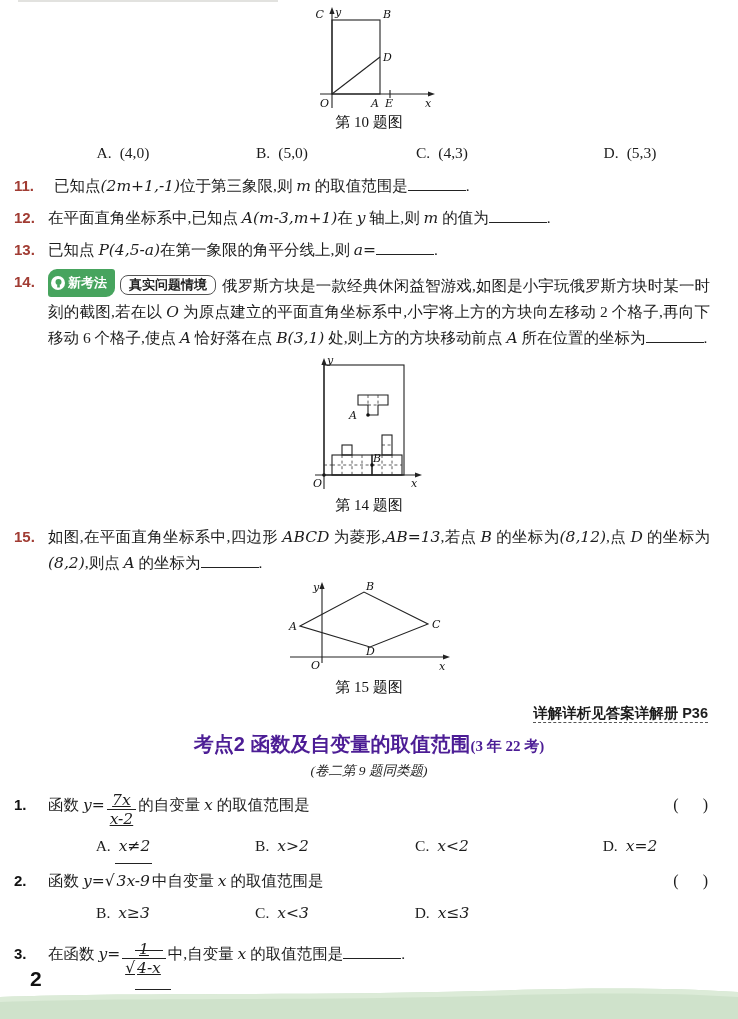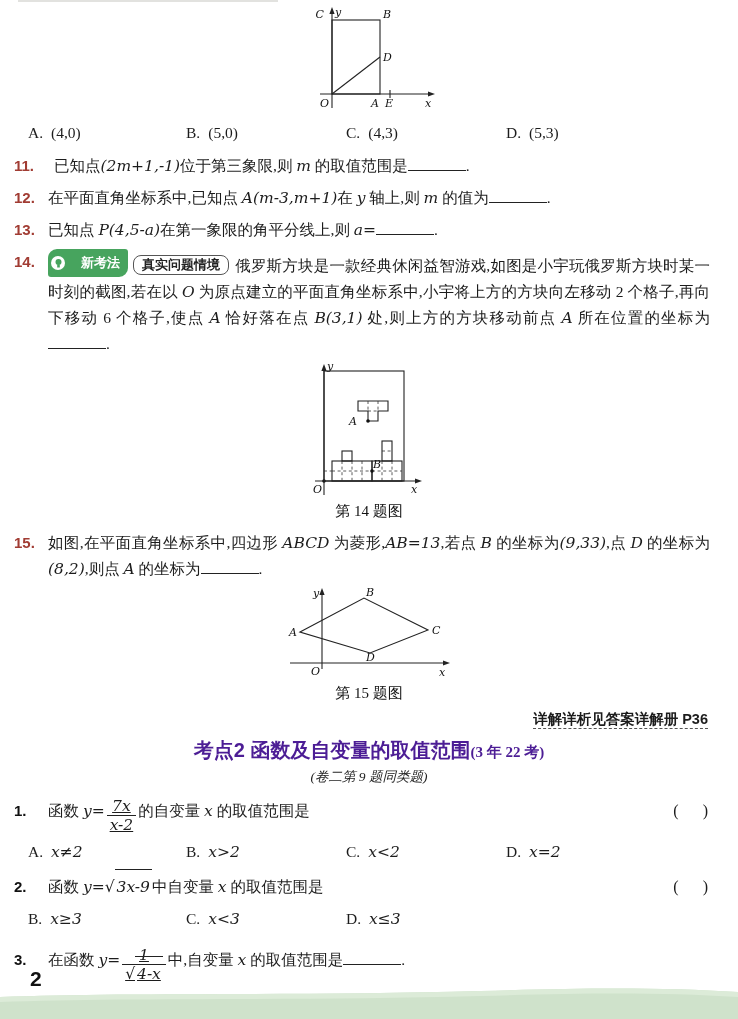--- a/index.html
+++ b/index.html
@@ -17,24 +17,24 @@
   
   .qrow{display:flex;align-items:flex-start;padding:0 28px 0 14px;margin-top:6px;line-height:26px;}
   .qnum{flex:none;width:34px;font-weight:bold;font-family:"Liberation Sans","DejaVu Sans",sans-serif;font-size:15px;}
   .red{color:#a13c33;}
   .black{color:#111;}
   .qbody{flex:1;text-align:justify;position:relative;}
   .mi{font-family:"DejaVu Serif",serif;font-style:italic;}
   .blank{display:inline-block;width:58px;border-bottom:1.2px solid #222;height:14px;vertical-align:baseline;}
   .bracket{position:absolute;right:2px;top:0;white-space:pre;font-size:16px;}
   
-  .opts{display:grid;grid-template-columns:158px 160px 160px auto;padding-left:28px;margin-top:7px;line-height:24px;}
+  .opts{display:grid;grid-template-columns:158px 160px 160px auto;padding-left:44px;margin-top:7px;line-height:24px;text-align:center;}
   .opt .ol{margin-right:8px;}
   
-  .badge-new{display:inline-flex;align-items:center;gap:16px;background:#47a45e;color:#fff;
+  .badge-new{display:inline-flex;align-items:center;gap:3px;background:#47a45e;color:#fff;
      font-family:"Liberation Sans","DejaVu Sans",sans-serif;font-size:13px;font-weight:bold;
      padding:1px 8px 1px 3px;border-radius:9px 3px 9px 3px;vertical-align:2px;margin-right:5px;}
   .badge-icon{width:14px;height:14px;background:#fff;border-radius:50%;display:inline-flex;align-items:center;justify-content:center;}
   .badge-outline{display:inline-block;border:1.3px solid #555;border-radius:8px;padding:0 8px;
      font-family:"Liberation Sans","DejaVu Sans",sans-serif;font-size:13px;font-weight:bold;color:#222;
      vertical-align:2px;margin-right:6px;line-height:18px;}
   
   .frac{display:inline-block;text-align:center;vertical-align:-0.9em;line-height:1.05;margin:0 2px;text-decoration:underline;}
   .frac .fn{display:block;border-bottom:1.1px solid #222;padding:0 3px 1px;}
   .frac .fd{display:block;padding:1px 3px 0;}
@@ -71,20 +71,21 @@
       <line class="sh" x1="96" y1="86" x2="96" y2="94"></line>
       <text x="30" y="14" text-anchor="end">C</text>
       <text x="89" y="14">B</text>
       <text x="89" y="57">D</text>
       <text x="26" y="103">O</text>
       <text x="77" y="103">A</text>
       <text x="91" y="103">E</text>
       <text x="41" y="12">y</text>
       <text x="131" y="103">x</text>
     </svg>
+    <div class="fig-caption">第 10 题图</div>
   </div>
 
   <div class="opts" style="margin-top:9px;">
     <span class="opt"><span class="ol">A.</span><span>(4,0)</span></span>
     <span class="opt"><span class="ol">B.</span><span>(5,0)</span></span>
     <span class="opt"><span class="ol">C.</span><span>(4,3)</span></span>
     <span class="opt"><span class="ol">D.</span><span>(5,3)</span></span>
   </div>
 
   <div class="qrow" style="margin-top:8px;gap:6px;">
@@ -158,21 +159,21 @@
       <text x="3" y="132">O</text>
       <text x="17" y="9">y</text>
       <text x="101" y="132">x</text>
     </svg>
     <div class="fig-caption">第 14 题图</div>
   </div>
 
   <div class="qrow" style="margin-top:9px;">
     <span class="qnum red">15.</span>
     <span class="qbody">
-      <span>如图,在平面直角坐标系中,四边形 </span><span class="mi">ABCD</span><span> 为菱形,</span><span class="mi">AB=13</span><span>,若点 </span><span class="mi">B</span><span> 的坐标为</span><span class="mi">(9,33)</span><span>,点 </span><span class="mi">D</span><span> 的坐标为</span><span class="mi">(8,2)</span><span>,则点 </span><span class="mi">A</span><span> 的坐标为</span><span class="blank"></span><span>.</span>
+      <span>如图,在平面直角坐标系中,四边形 </span><span class="mi">ABCD</span><span> 为菱形,</span><span class="mi">AB=13</span><span>,若点 </span><span class="mi">B</span><span> 的坐标为</span><span class="mi">(8,12)</span><span>,点 </span><span class="mi">D</span><span> 的坐标为</span><span class="mi">(8,2)</span><span>,则点 </span><span class="mi">A</span><span> 的坐标为</span><span class="blank"></span><span>.</span>
     </span>
   </div>
 
   <div style="margin-top:3px;">
     <svg class="fig" width="175" height="98" viewBox="0 0 175 98">
       <line class="ax" x1="40" y1="84" x2="40" y2="7"></line>
       <polygon class="arrow" points="40,3 37.4,10 42.6,10"></polygon>
       <line class="ax" x1="8" y1="78" x2="164" y2="78"></line>
       <polygon class="arrow" points="168,78 161,75.4 161,80.6"></polygon>
       <polygon class="sh" points="18,47 82,13 146,45 88,68"></polygon>

